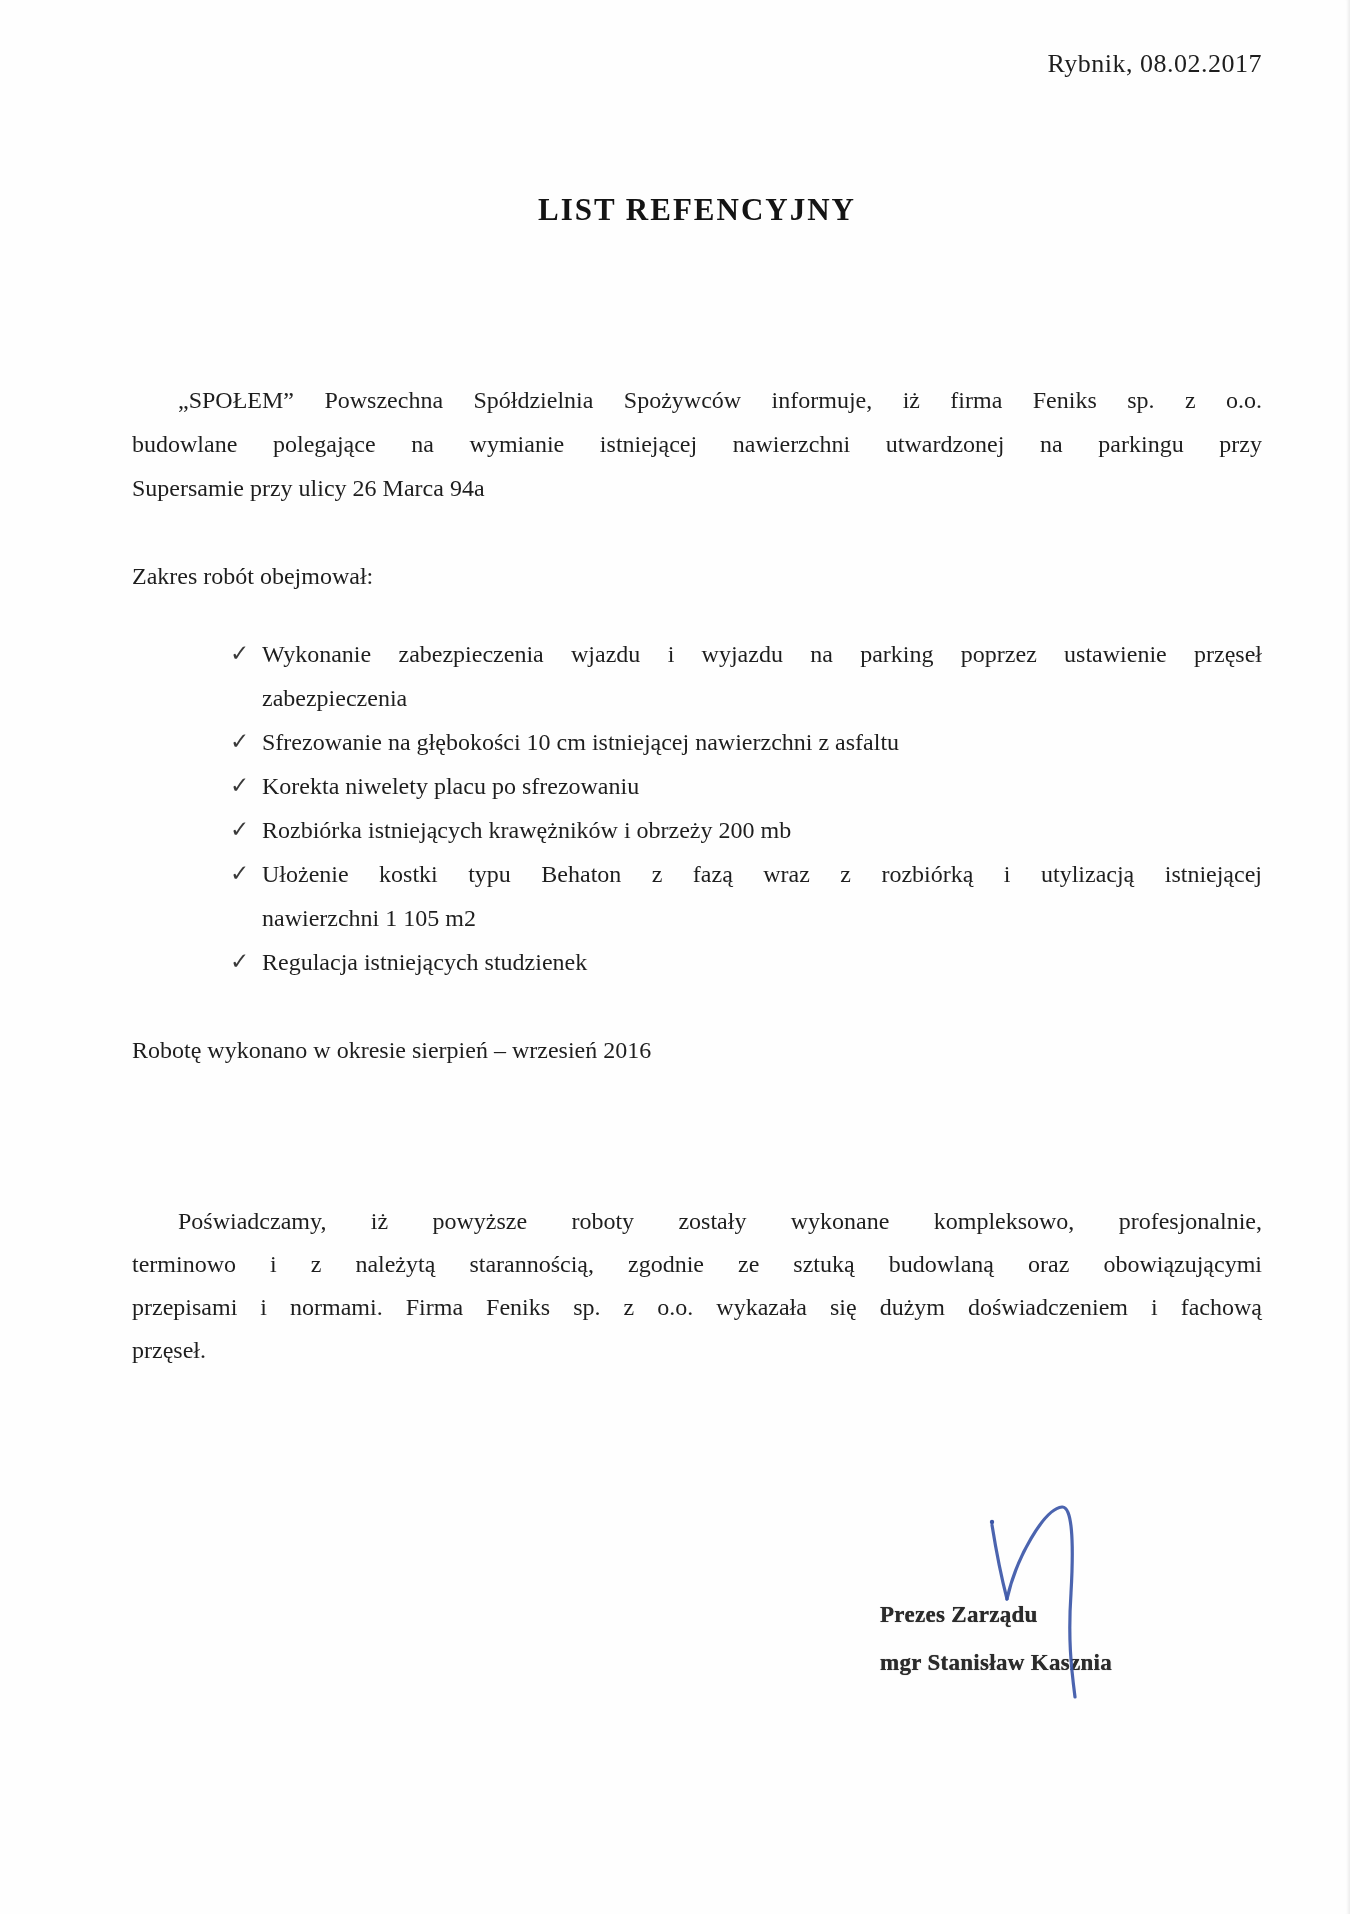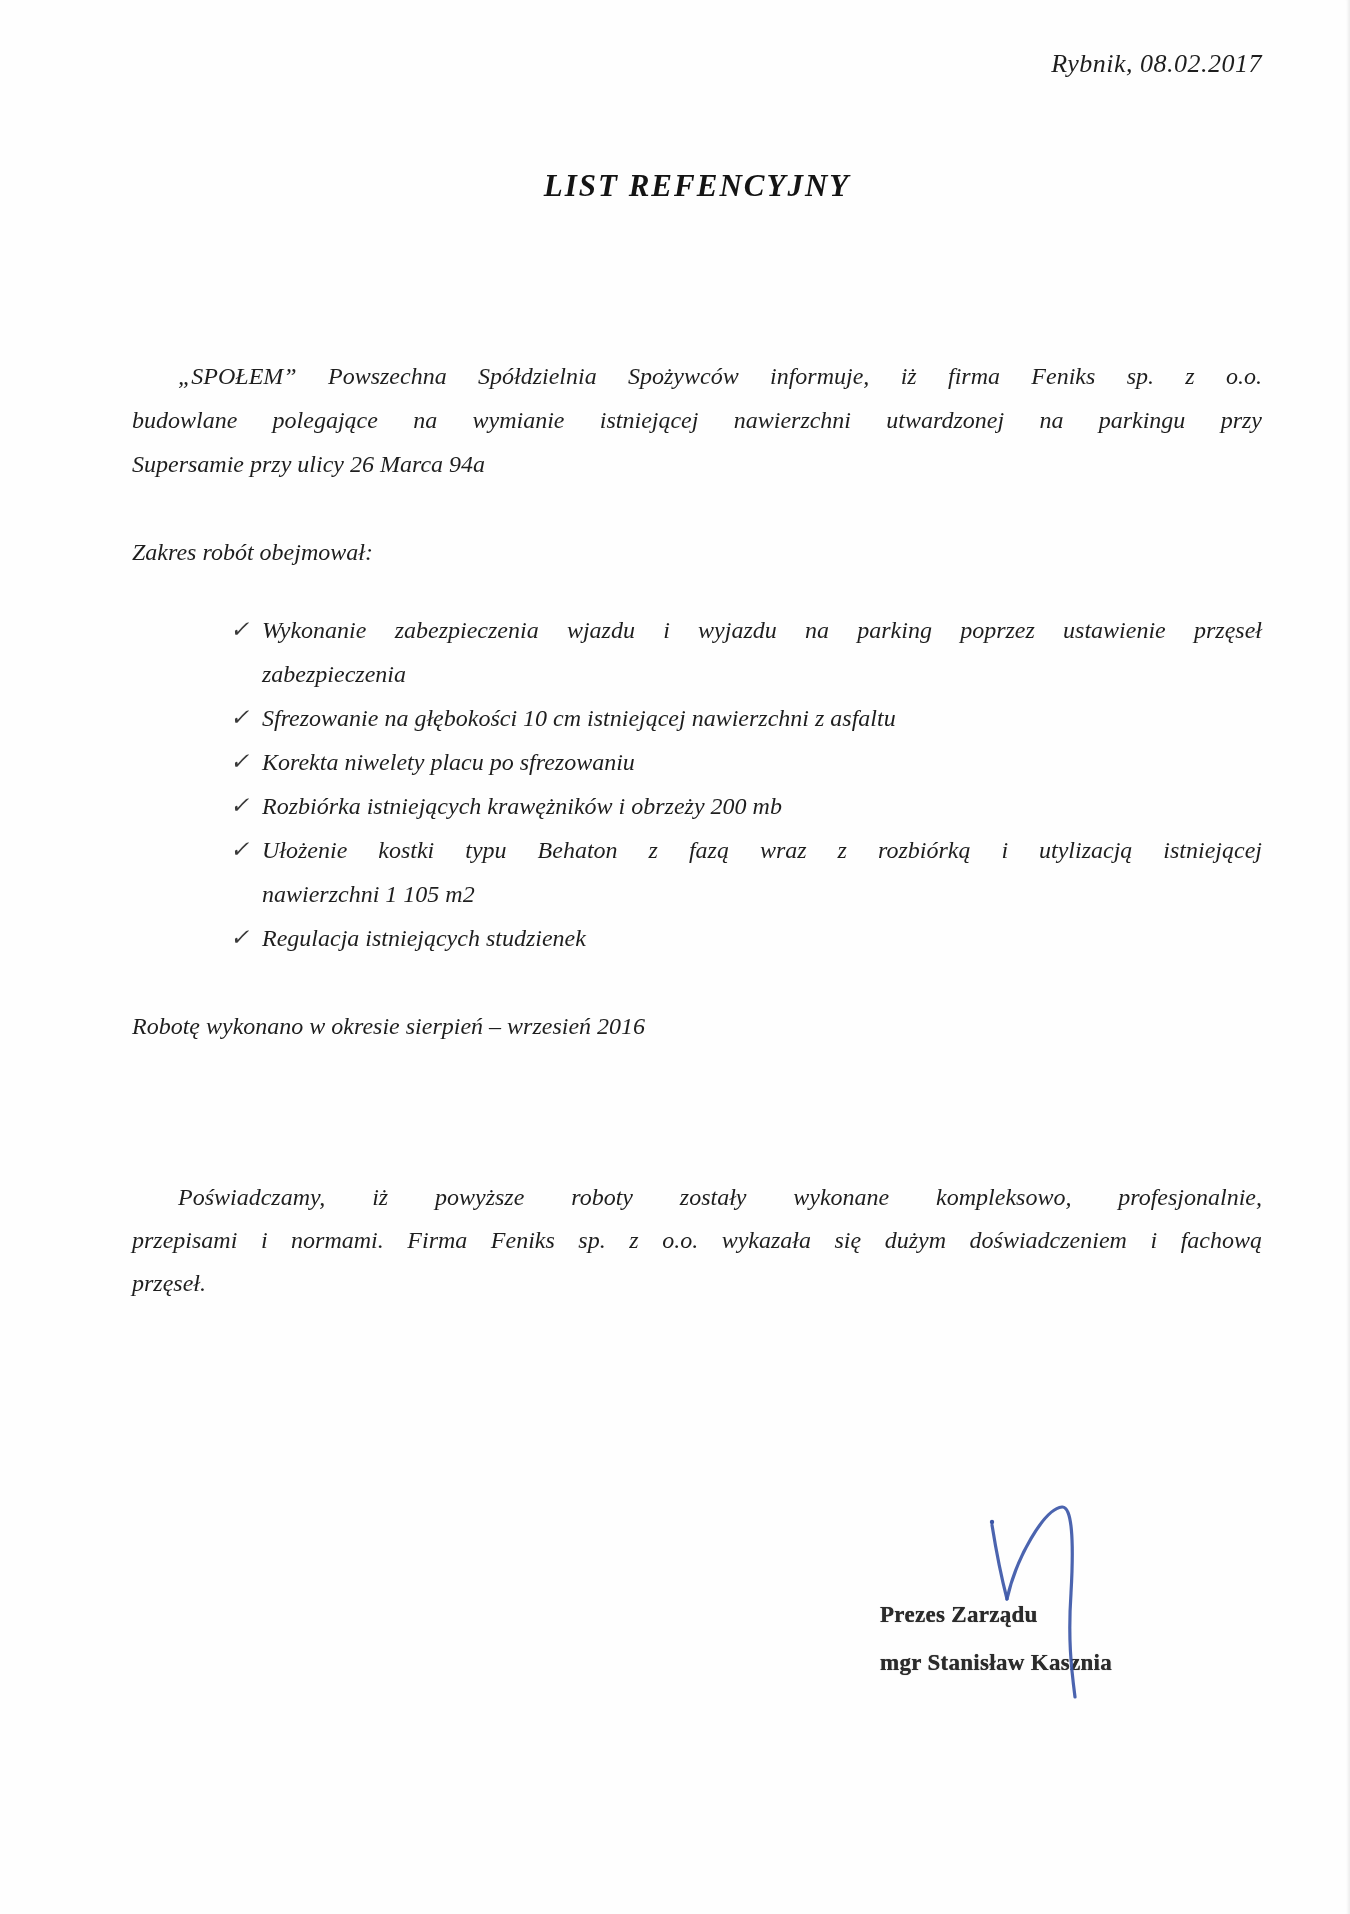--- a/index.html
+++ b/index.html
@@ -11,31 +11,30 @@
     overflow: hidden;
     font-family: "Liberation Serif", "DejaVu Serif", serif;
     color: #1e1e1e;
     box-shadow: inset -4px 0 3px -2px rgba(0,0,0,0.07);
   }
   .content {
     position: absolute;
     inset: 0;
     padding: 0 88px 0 132px;
     box-sizing: border-box;
-    font-style: italic;
   }
   .date-line {
     margin-top: 48px;
     text-align: right;
     font-size: 26px;
     line-height: 32px;
     letter-spacing: 0.5px;
   }
   .doc-title {
-    margin-top: 88px;
+    margin-top: 112px;
     text-align: center;
     font-size: 31px;
     font-weight: 700;
     letter-spacing: 2px;
     color: #141414;
     line-height: 36px;
   }
   .para { font-size: 24px; }
   .line {
     line-height: 44px;
@@ -157,20 +156,21 @@
           <div class="line">Regulacja istniejących studzienek</div>
         </div>
       </div>
 
     </div>
 
     <div class="period-line">Robotę wykonano w okresie sierpień – wrzesień 2016</div>
 
     <div class="para closing">
       <div class="line jline indent">Poświadczamy, iż powyższe roboty zostały wykonane kompleksowo, profesjonalnie,</div>
+      <div class="line jline">terminowo i z należytą starannością, zgodnie ze sztuką budowlaną oraz obowiązującymi</div>
       <div class="line jline">przepisami i normami. Firma Feniks sp. z o.o. wykazała się dużym doświadczeniem i fachową</div>
       <div class="line">przęseł.</div>
     </div>
 
   </div>
 
   <div class="signature-block">
     <div class="stamp stamp-role">Prezes Zarządu</div>
     <div class="stamp stamp-name">mgr Stanisław Kasznia</div>
     <svg class="ink-signature" width="110" height="205" viewBox="0 0 110 205">

